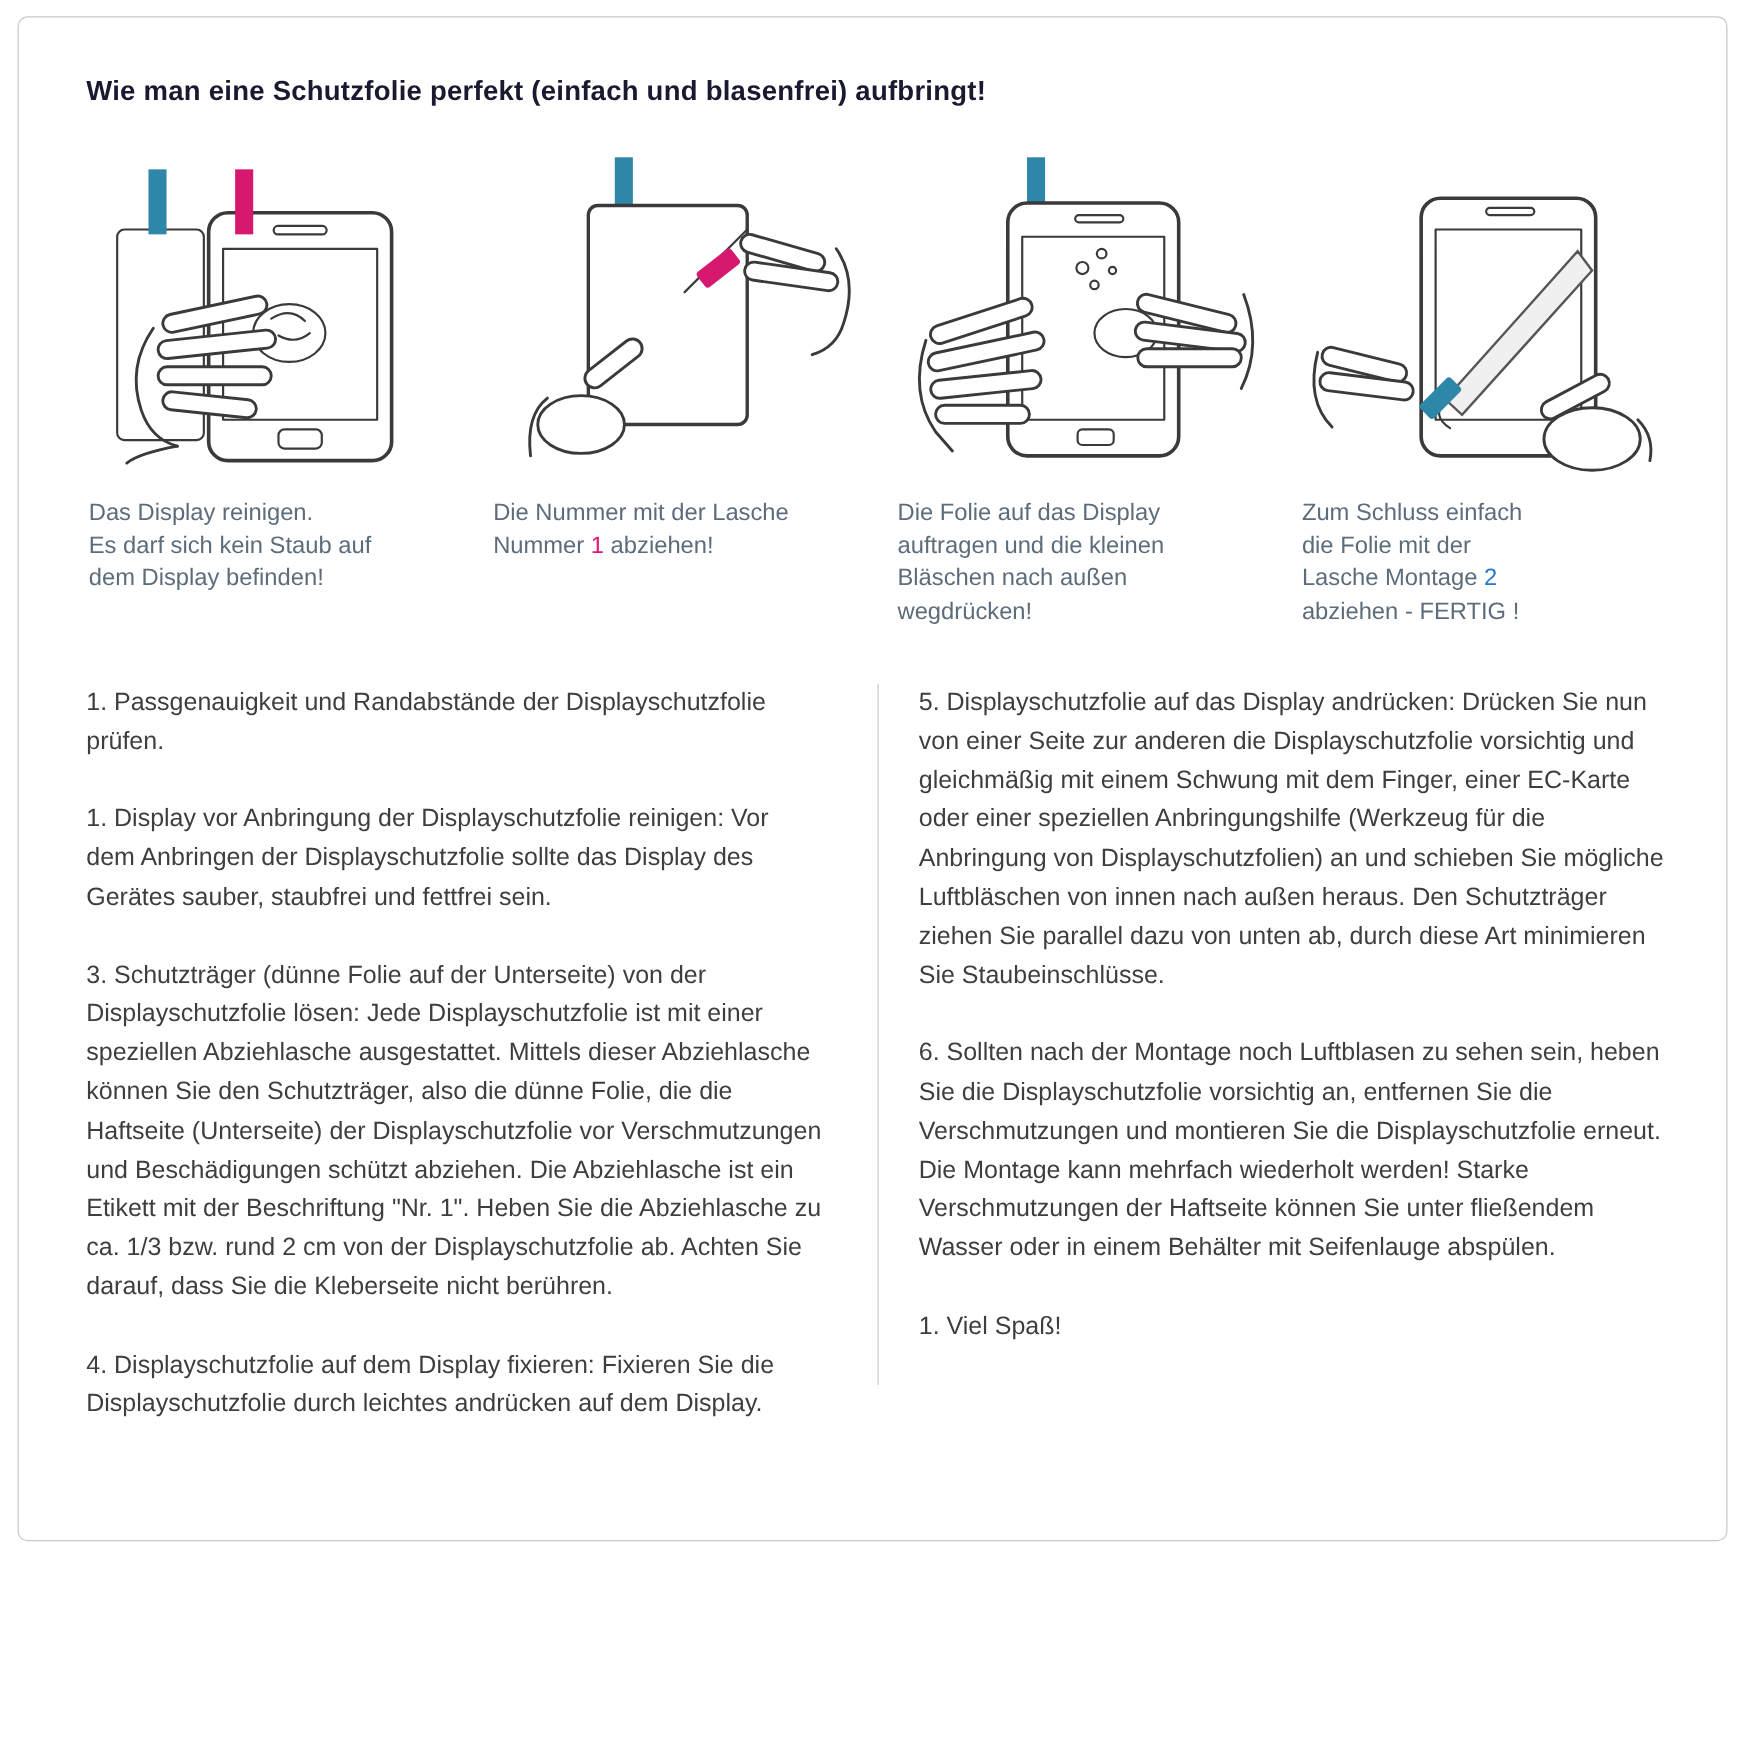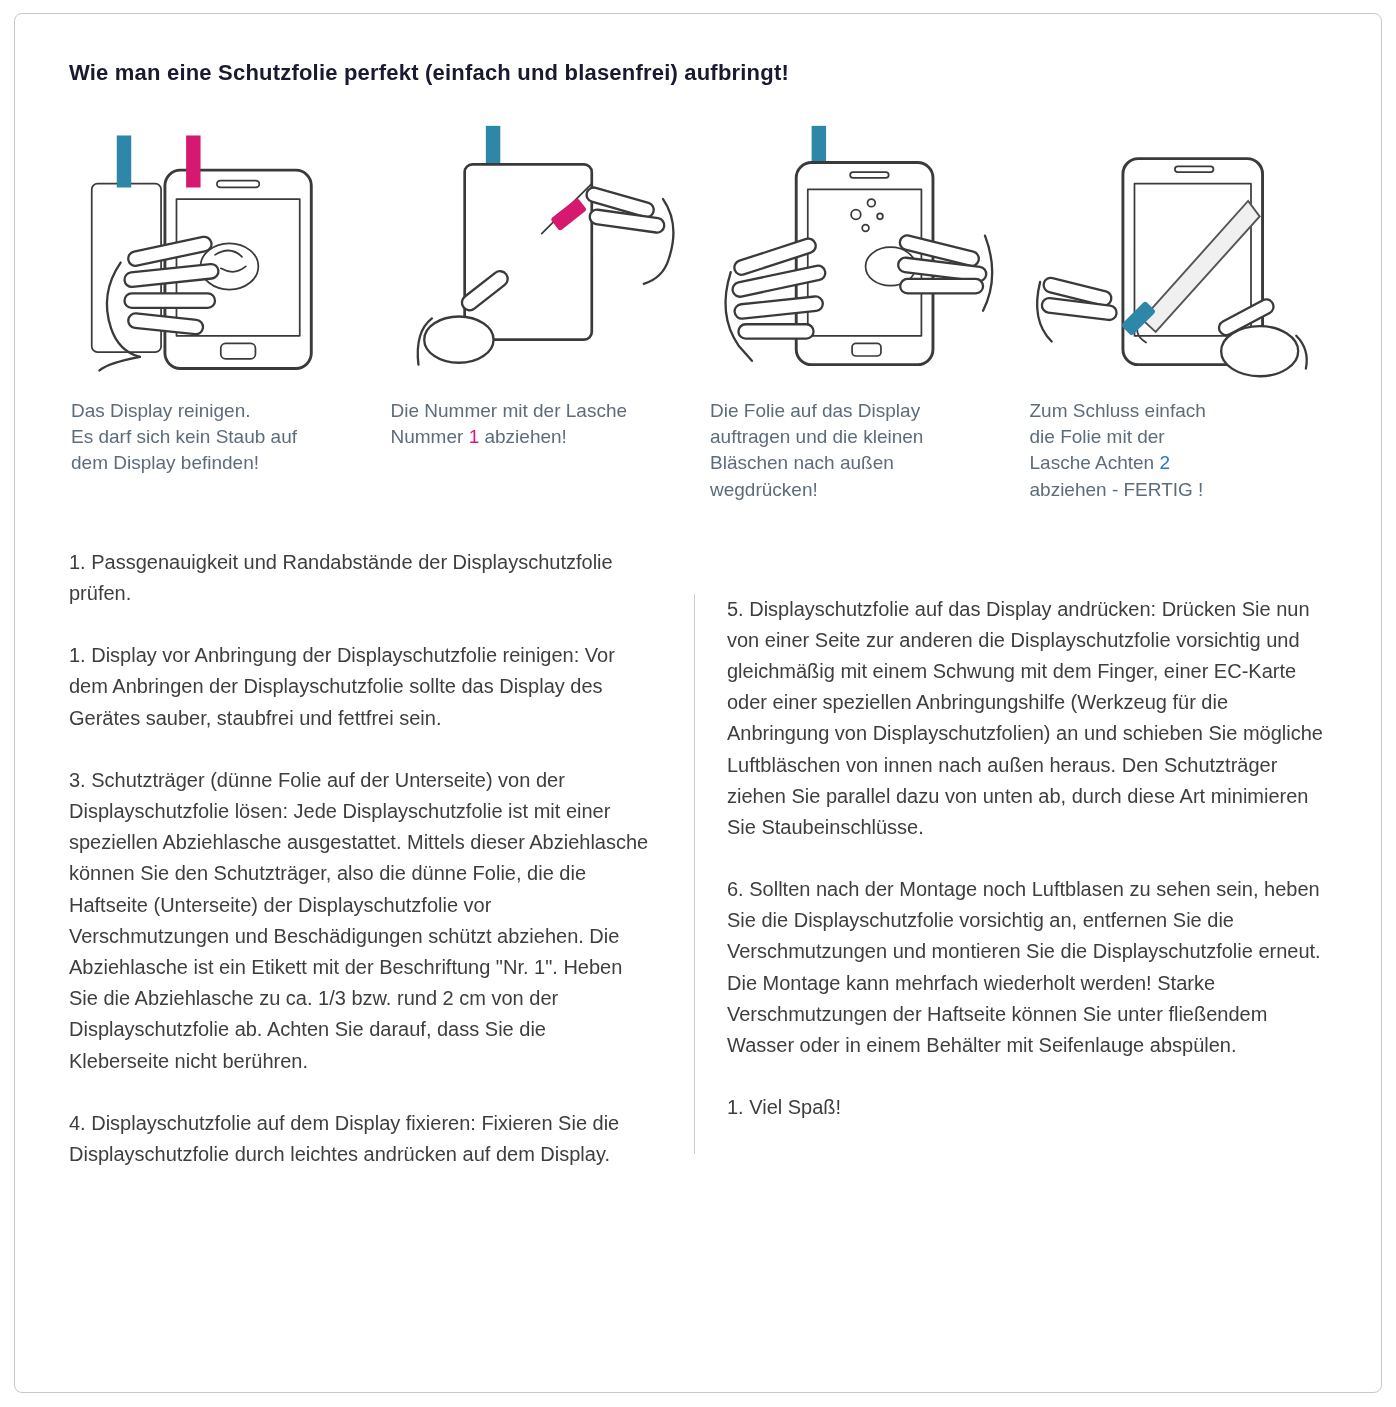--- a/index.html
+++ b/index.html
@@ -1,35 +1,35 @@
 <!DOCTYPE html>
 <html style="--blue-tab: #2e86a8; --pink-tab: #d6186e; --caption-text: #5d6c7b; --number-1: #e8127d; --number-2: #2878c8; --body-text: #3e3e3e; --border: #c8c8c8;"><head>
 <meta charset="utf-8">
 <style>
   * { margin:0; padding:0; box-sizing:border-box; }
   html, body { width:1396px; background:#ffffff; font-family:"Liberation Sans", sans-serif; }
   .page {
-    width:1368px; height:1380px; margin:13px 14px;
+    width:1368px; height:1220px; margin:13px 14px;
     border:1px solid var(--border,#c8c8c8); border-radius:8px;
-    background:#fff; padding:46px 48px 30px 40px; overflow:hidden;
+    background:#fff; padding:46px 32px 30px 40px; overflow:hidden;
   }
   .title {
     font-size:22px; font-weight:bold; color:#191930; letter-spacing:.2px; padding-left:14px;
   }
   .figures { display:flex; margin-top:34px; }
   .figure { width:25%; padding:0 6px; }
   .illus { height:262px; display:flex; justify-content:center; align-items:flex-end; }
   .caption {
     margin-top:16px; padding-left:10px;
     font-size:19px; font-weight:normal; line-height:1.38;
     color:var(--caption-text,#5d6c7b);
   }
   .num-pink { color:var(--number-1,#e8127d); }
   .num-blue { color:var(--number-2,#2878c8); }
-  .columns { display:flex; margin-top:44px; align-items:center; }
+  .columns { display:flex; margin-top:44px; align-items:flex-start; }
   .col { width:50%; font-size:20px; color:var(--body-text,#3e3e3e); line-height:1.56; }
   .col-left  { padding:0 44px 0 14px; }
   .col-right { border-left:1px solid #cccccc; padding:0 10px 0 32px; }
   .col p { margin-bottom:31px; }
   
   .sk  { stroke:#3a3a3a; stroke-width:2.4; fill:#ffffff; stroke-linejoin:round; stroke-linecap:round; }
   .skn { fill:none; }
   .thin { stroke-width:1.8; }
   .tab-blue { fill:var(--blue-tab,#2e86a8); }
   .tab-pink { fill:var(--pink-tab,#d6186e); }
@@ -153,21 +153,21 @@
           <g>
             <ellipse class="sk" cx="240" cy="238" rx="40" ry="26"></ellipse>
             <rect class="sk" x="198" y="208" width="62" height="15" rx="7.5" transform="rotate(-28 202 215)"></rect>
             <path class="sk skn" d="M278,222 q14,14 10,34"></path>
           </g>
         </svg>
       </div>
       <div class="caption">
         <span>Zum Schluss einfach</span><br>
         <span>die Folie mit der</span><br>
-        <span>Lasche Achten </span><span class="num-blue">2</span><br>
+        <span>Lasche Montage </span><span class="num-blue">2</span><br>
         <span>abziehen - FERTIG !</span>
       </div>
     </div>
 
   </div>
 
   <div class="columns">
     <div class="col col-left">
       <p>1. Passgenauigkeit und Randabstände der Displayschutzfolie prüfen.</p>
       <p>1. Display vor Anbringung der Displayschutzfolie reinigen: Vor dem Anbringen der Displayschutzfolie sollte das Display des Gerätes sauber, staubfrei und fettfrei sein.</p>

